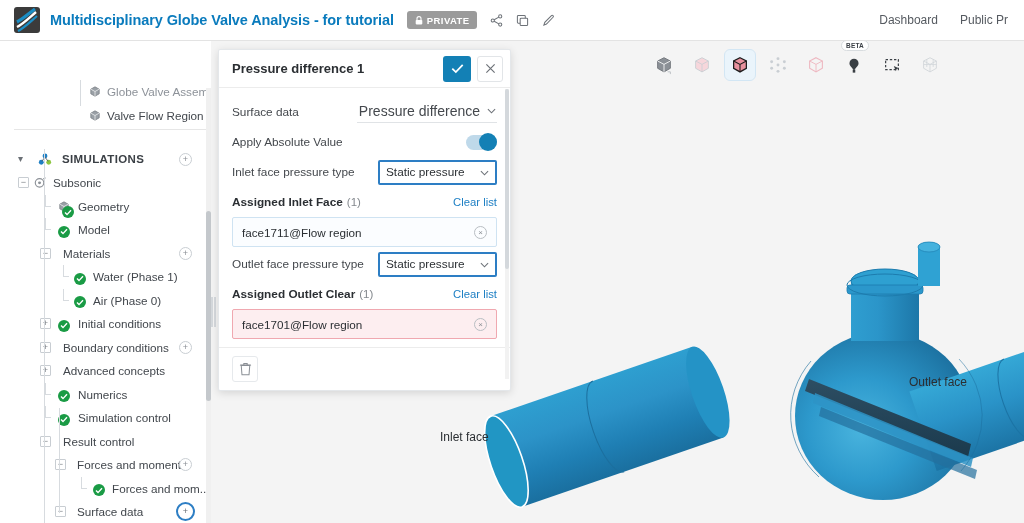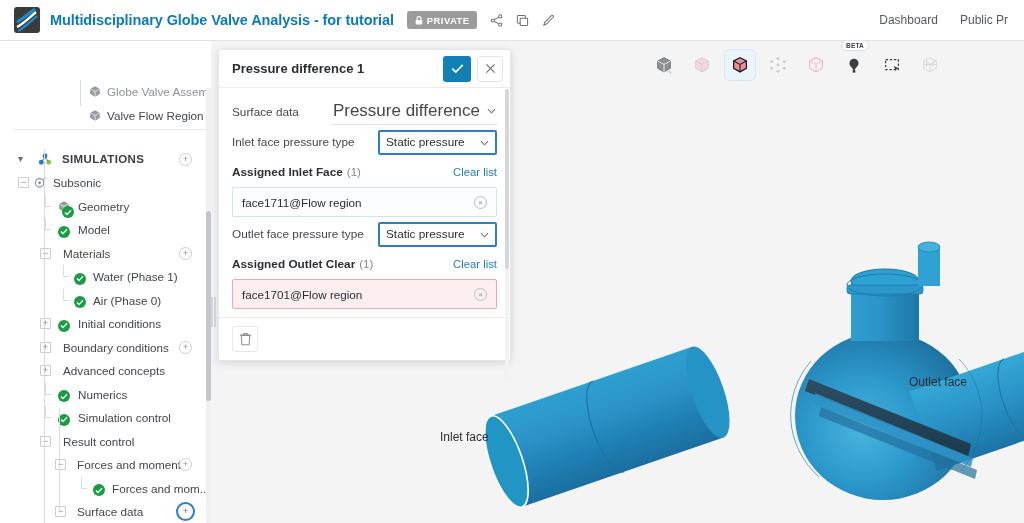--- a/index.html
+++ b/index.html
@@ -126,21 +126,21 @@
   }
   .dlg-body { padding: 9px 13px 0 13px; }
   .frow { display: flex; align-items: center; height: 30px; }
   .flabel { font-size: 11.8px; color: #44484d; }
   .flabel.b { font-weight: bold; color: #2b2f33; }
   .fsub { font-size: 11.5px; color: #84898e; margin-left: 4px; }
   .clearlink { margin-left: auto; font-size: 11.3px; color: #1d7fc4; }
   .sel-underline {
     margin-left: auto; display: flex; align-items: center; gap: 7px;
     border-bottom: 1px solid #e0e3e6; padding: 1px 1px 3px 2px;
-    font-size: 17px; color: #44484d;
+    font-size: 14px; color: #44484d;
   }
   .sel-box {
     margin-left: auto; width: 119px; height: 25px; border: 2px solid #2d7ec4; border-radius: 2px;
     display: flex; align-items: center; padding: 0 6px; font-size: 11.8px; color: #2b2f33;
     background: #fff;
   }
   .sel-box .cv { margin-left: auto; color: #6d7278; font-size: 10px; }
   .toggle {
     margin-left: auto; width: 31px; height: 15px; border-radius: 8px; background: #bfd9ea;
     position: relative;
@@ -532,20 +532,26 @@
       <div class="frow">
         <span class="flabel">Surface data</span>
         <div class="sel-underline">
           <span>Pressure difference</span>
           <svg width="9" height="6" viewBox="0 0 10 6">
               <path d="M1 1 5 5 9 1" stroke="#6d7278" stroke-width="1.2" fill="none"></path>
             </svg>
         </div>
       </div>
 
+      <div class="frow">
+        <span class="flabel">Apply Absolute Value</span>
+        <div class="toggle">
+            <span class="knob"></span>
+          </div>
+      </div>
 
       <div class="frow">
         <span class="flabel">Inlet face pressure type</span>
         <div class="sel-box">
           <span>Static pressure</span>
           <span class="cv">
             <svg width="9" height="6" viewBox="0 0 10 6">
                 <path d="M1 1 5 5 9 1" stroke="#6d7278" stroke-width="1.2" fill="none"></path>
               </svg>
           </span>

